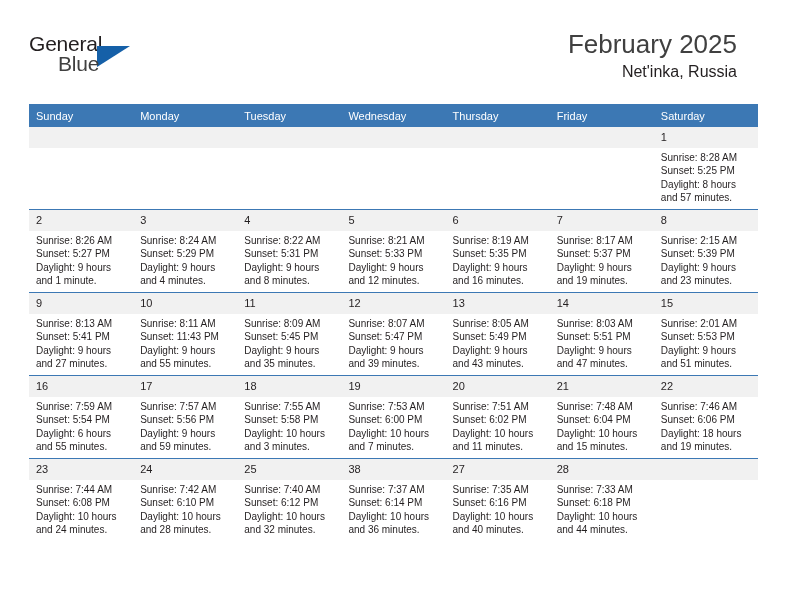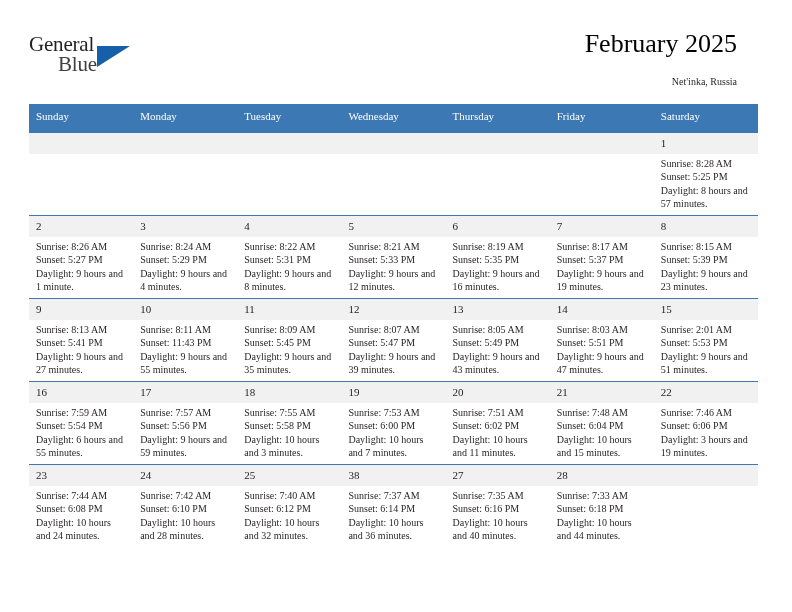--- a/index.html
+++ b/index.html
@@ -12,21 +12,20 @@
     height: 612px;
     font-family: "Liberation Sans", sans-serif;
     color: #231f20;
     overflow: hidden;
   }
   .page {
     position: relative;
     width: 772px;
     height: 612px;
     box-sizing: border-box;
-    font-family: Liberation Serif, serif;
   }
 
   
   .topbar {
     position: absolute;
     left: 29px;
     top: 28px;
     right: 35px;
     height: 62px;
   }
@@ -68,48 +67,48 @@
   }
 
   .titlewrap {
     position: absolute;
     right: 0;
     top: 0;
     text-align: right;
   }
   .cal-title {
     font-size: 26px;
-    color: #000000;
+    color: #404040;
     line-height: 32px;
     white-space: nowrap;
   }
   .cal-subtitle {
-    font-size: 10px;
+    font-size: 16px;
     color: #231f20;
     line-height: 20px;
-    margin-top: 12px;
+    margin-top: 2px;
     white-space: nowrap;
   }
 
   
   .calendar {
     position: absolute;
     left: 29px;
     top: 104px;
     width: 729px;
     border-collapse: collapse;
     table-layout: fixed;
   }
   .calendar th {
     background: #3c78b4;
     color: #ffffff;
     font-size: 11px;
     font-weight: normal;
     text-align: left;
-    padding: 5px 0 11px 7px;
+    padding: 5px 0 5px 7px;
     height: 13px;
     border: none;
   }
   .calendar td {
     vertical-align: top;
     padding: 0;
     border: none;
     border-top: 1px solid #3c78b4;
     height: 82px;
     background: #ffffff;
@@ -249,21 +248,21 @@
             <span class="daynum">7</span>
             <div class="info">
               <div>Sunrise: 8:17 AM</div>
               <div>Sunset: 5:37 PM</div>
               <div class="daylight">Daylight: 9 hours and 19 minutes.</div>
             </div>
           </td>
           <td>
             <span class="daynum">8</span>
             <div class="info">
-              <div>Sunrise: 8:15 AM</div>
+              <div>Sunrise: 2:15 AM</div>
               <div>Sunset: 5:39 PM</div>
               <div class="daylight">Daylight: 9 hours and 23 minutes.</div>
             </div>
           </td>
         </tr>
         <tr>
           <td>
             <span class="daynum">9</span>
             <div class="info">
               <div>Sunrise: 8:13 AM</div>
@@ -367,21 +366,21 @@
               <div>Sunrise: 7:48 AM</div>
               <div>Sunset: 6:04 PM</div>
               <div class="daylight">Daylight: 10 hours and 15 minutes.</div>
             </div>
           </td>
           <td>
             <span class="daynum">22</span>
             <div class="info">
               <div>Sunrise: 7:46 AM</div>
               <div>Sunset: 6:06 PM</div>
-              <div class="daylight">Daylight: 3 hours and 19 minutes.</div>
+              <div class="daylight">Daylight: 18 hours and 19 minutes.</div>
             </div>
           </td>
         </tr>
         <tr>
           <td>
             <span class="daynum">23</span>
             <div class="info">
               <div>Sunrise: 7:44 AM</div>
               <div>Sunset: 6:08 PM</div>
               <div class="daylight">Daylight: 10 hours and 24 minutes.</div>

